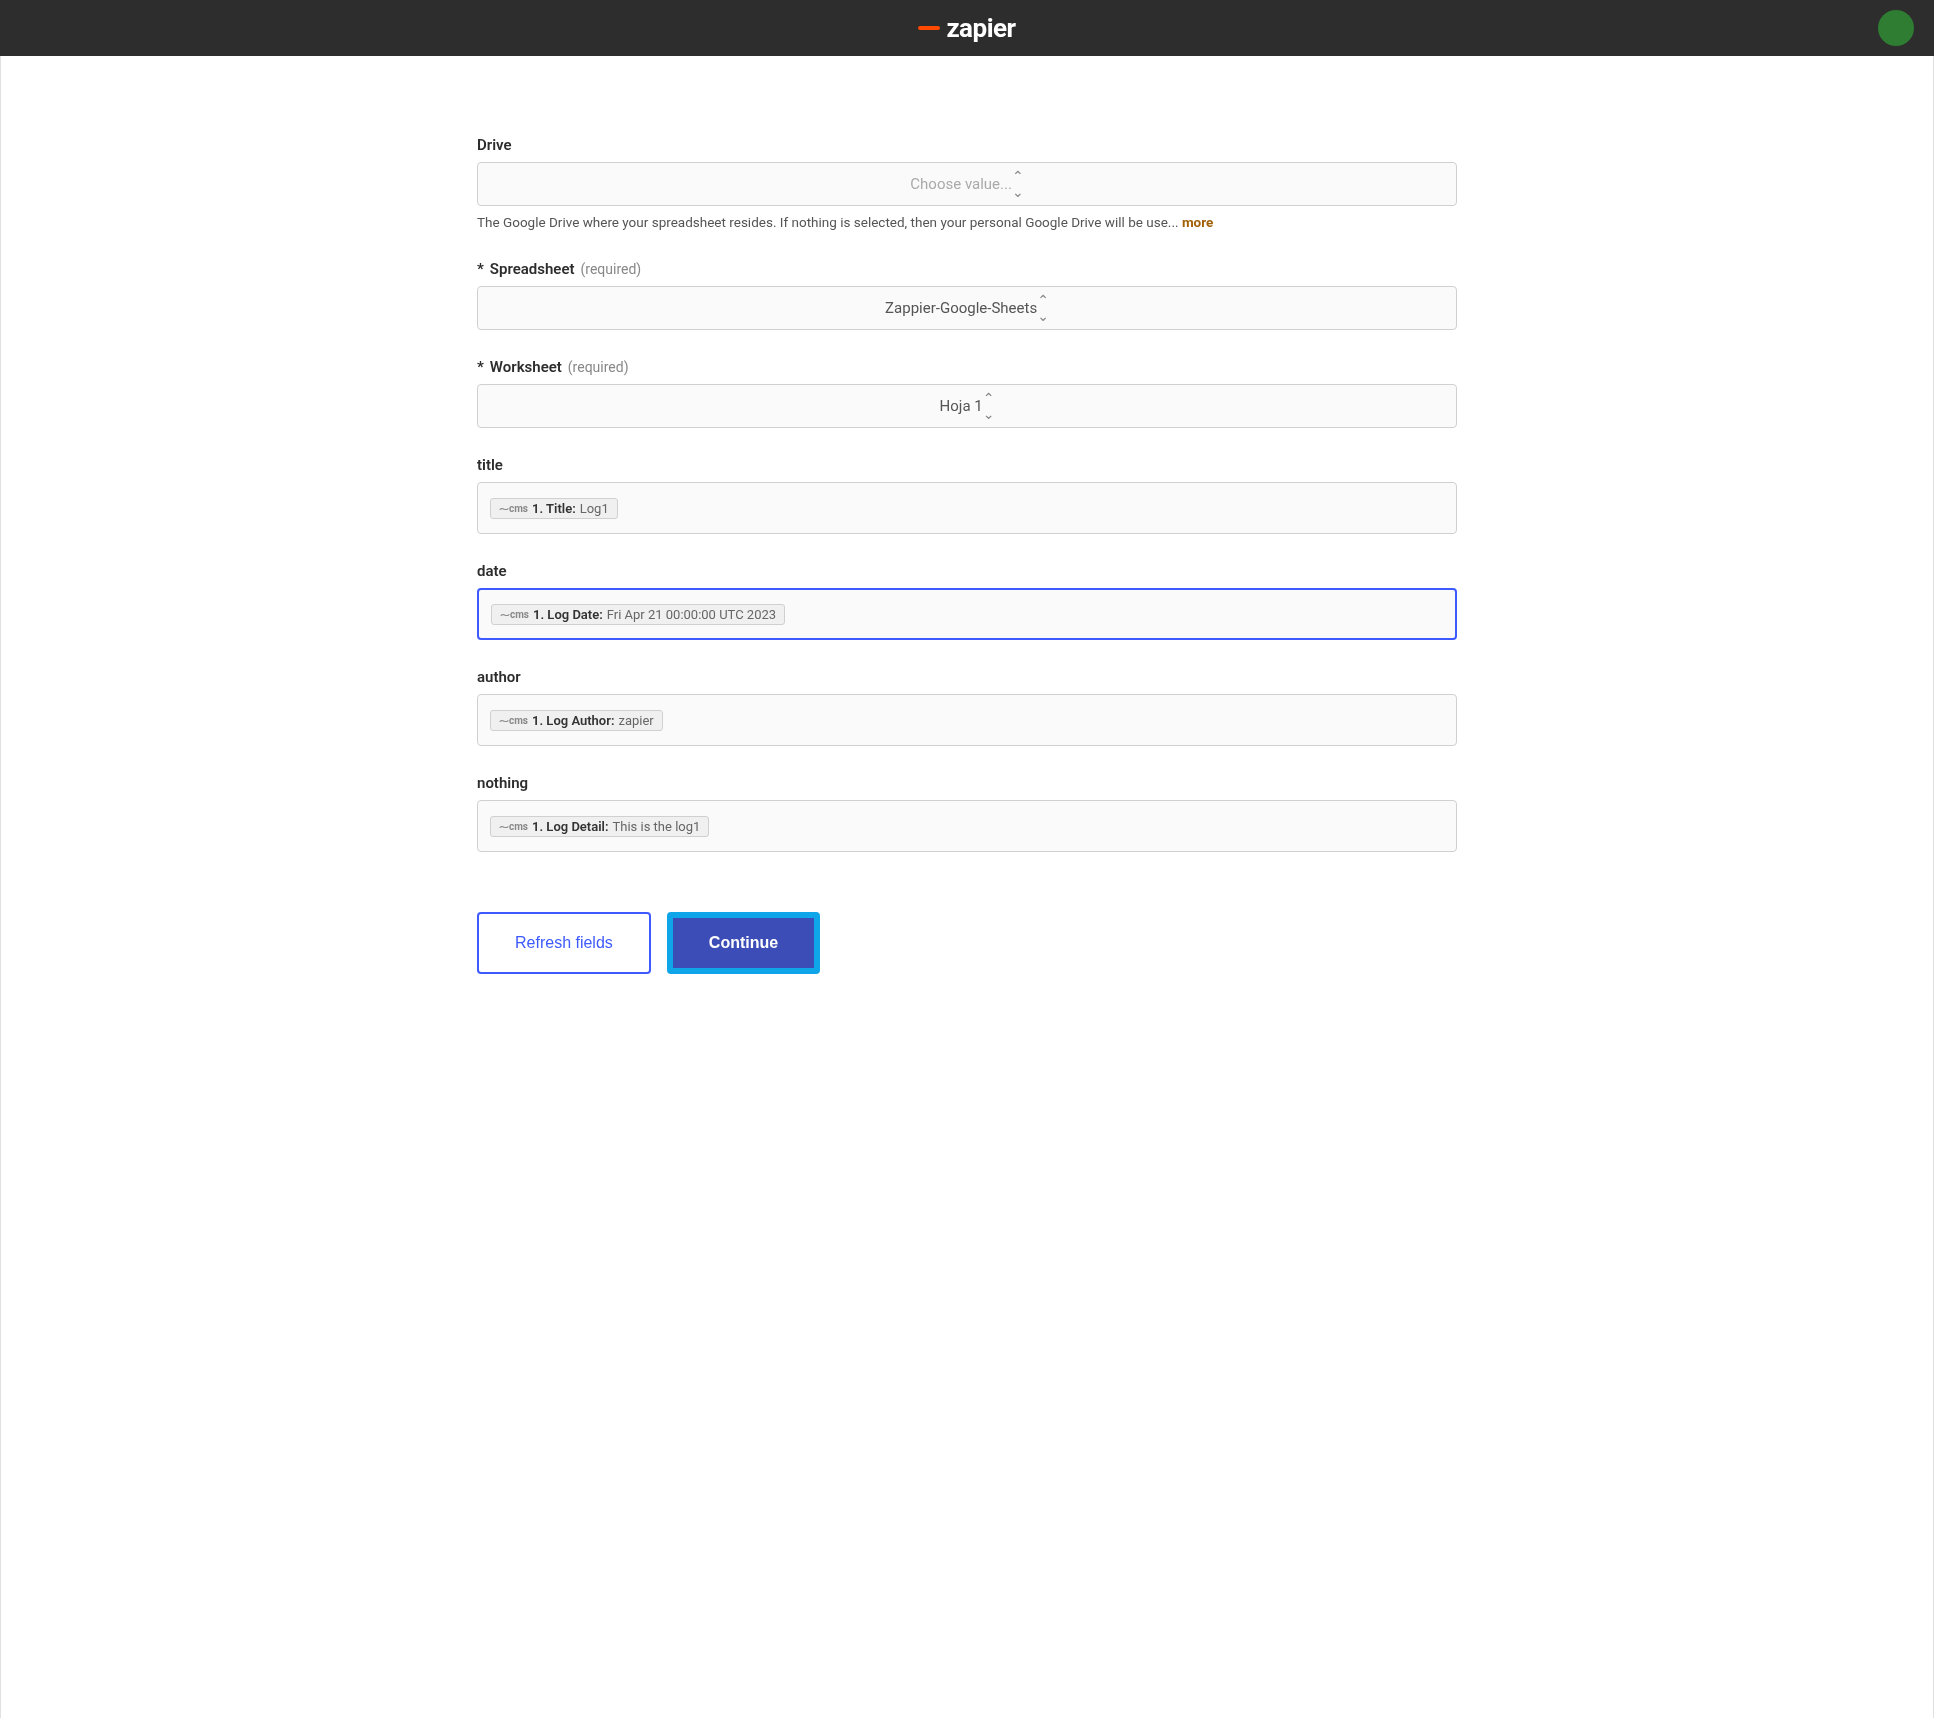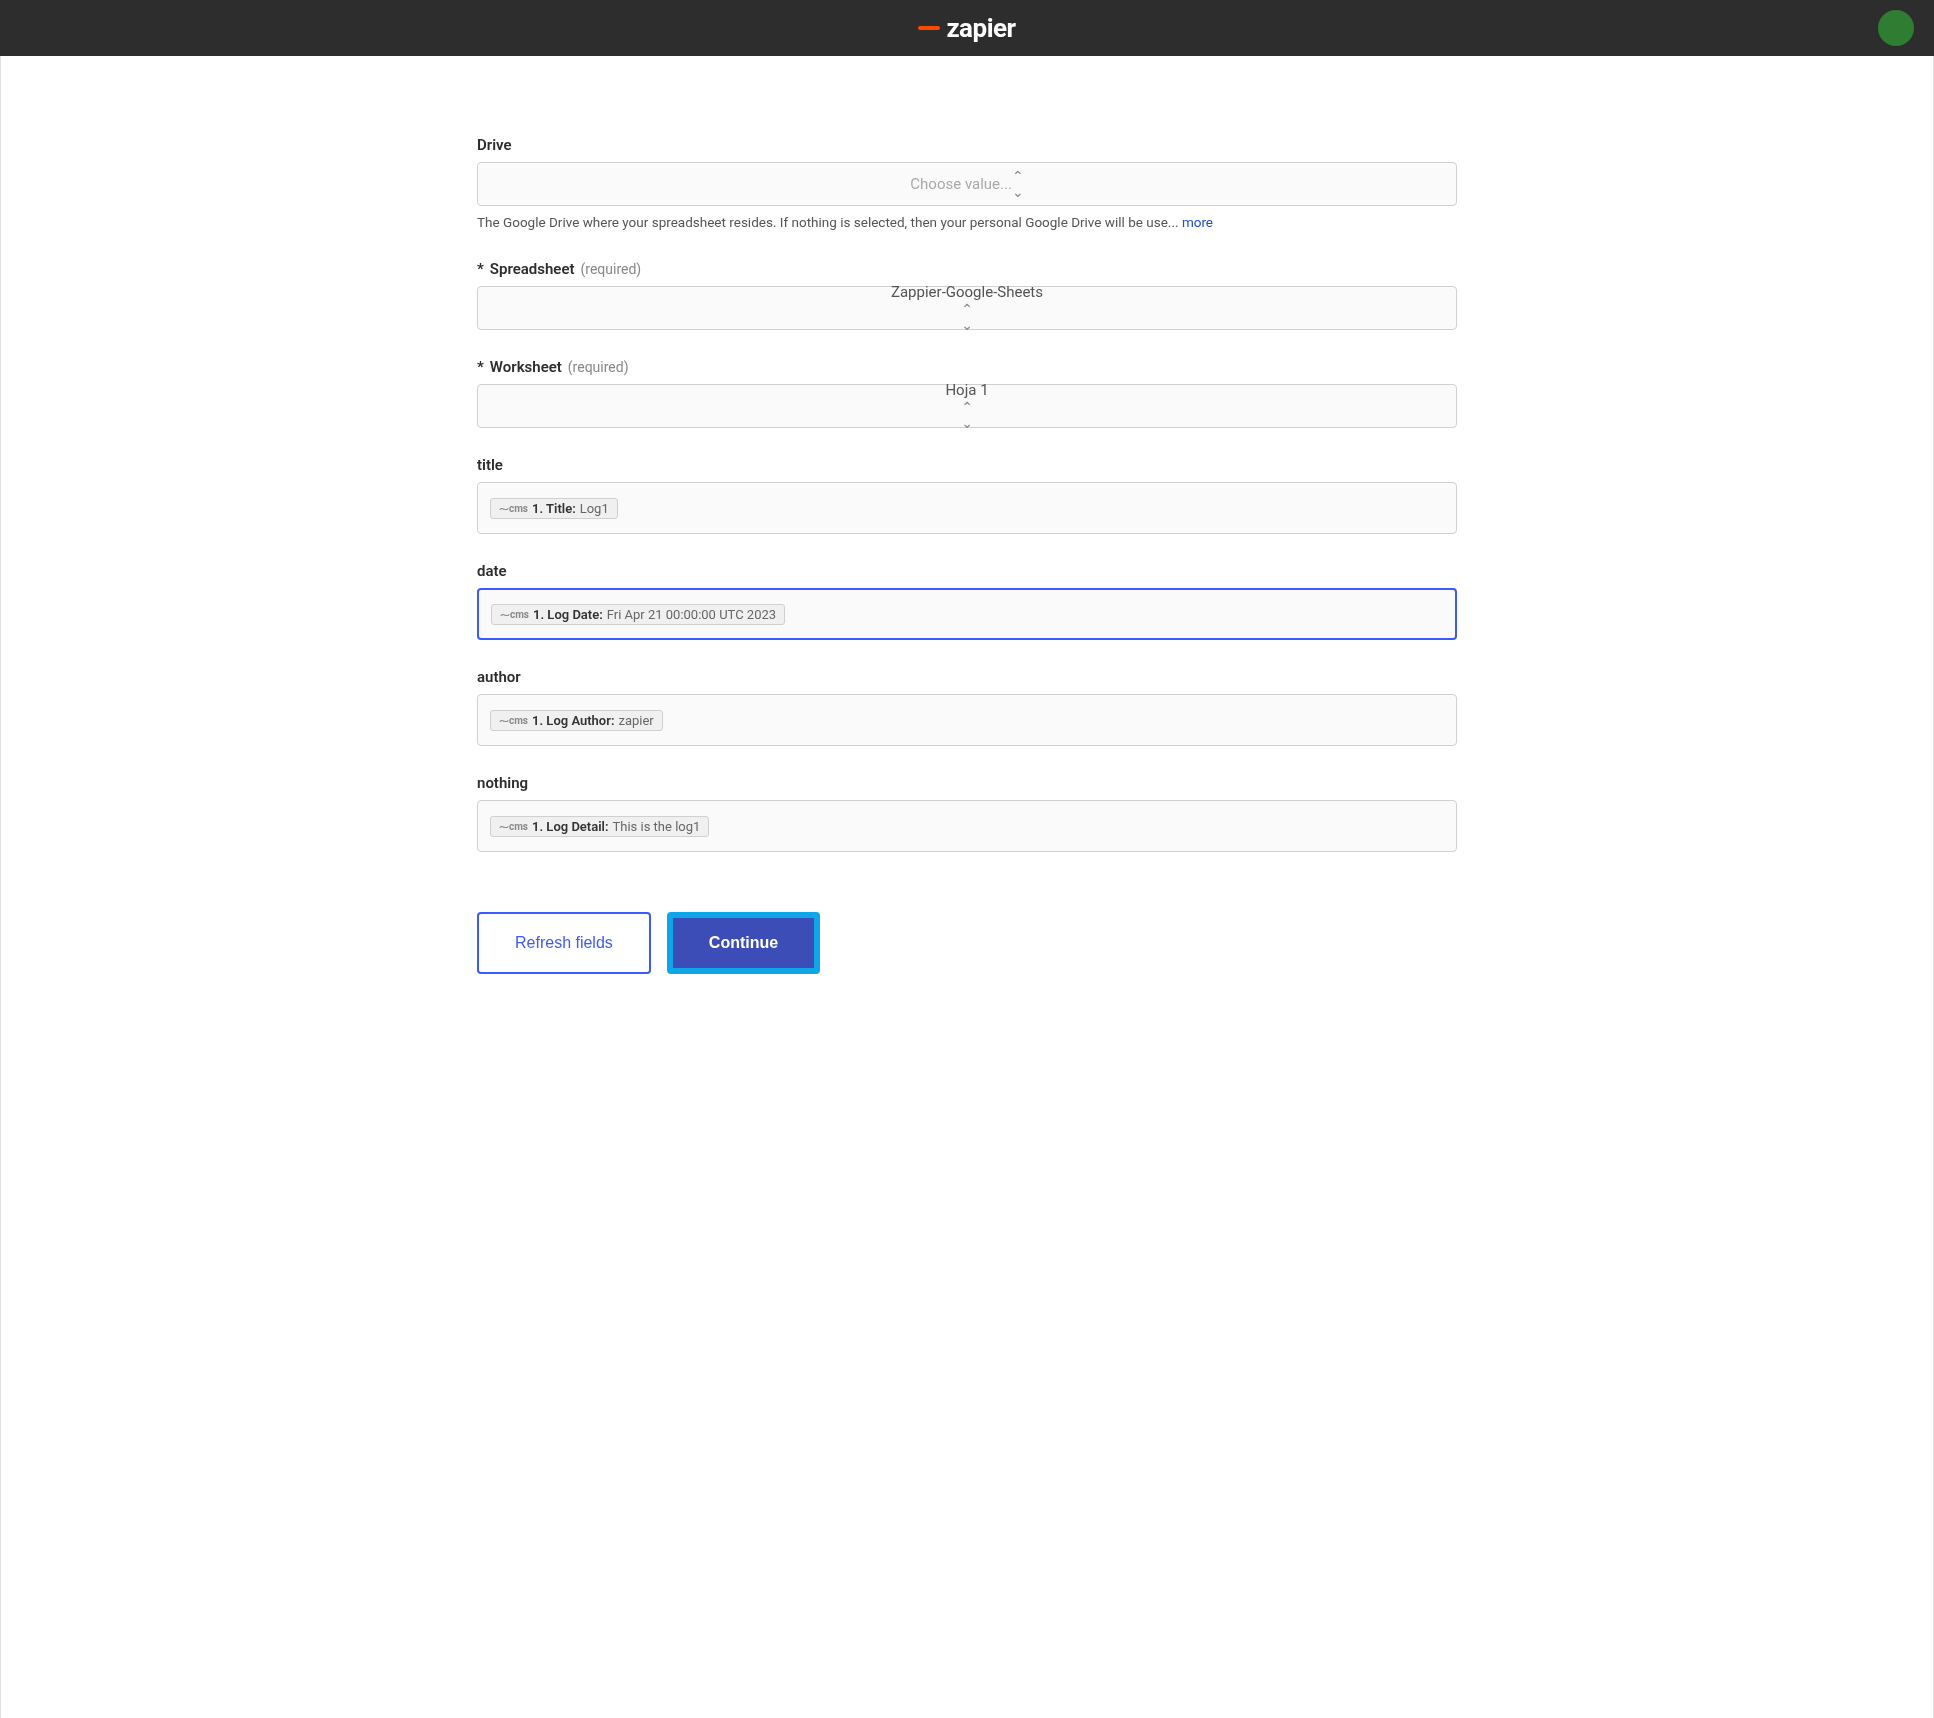--- a/index.html
+++ b/index.html
@@ -101,39 +101,38 @@
       display: flex;
       align-items: center;
       justify-content: center;
       cursor: pointer;
       font-size: 15px;
       color: #aaa;
     }
 
     .select-input.has-value {
       color: #555;
-      flex-direction: column;
     }
 
     .chevron-up-down {
       font-size: 14px;
       color: #888;
     }
 
     .help-text {
       font-size: 13.5px;
       color: #555;
       margin-top: 6px;
       line-height: 1.5;
     }
 
     .help-text .more-link {
-      color: #1d4ed8;
+      color: #a16207;
       text-decoration: none;
-      font-weight: 400;
+      font-weight: 700;
     }
 
     
     .tag-input {
       width: 100%;
       min-height: 52px;
       border: 1px solid #d0d0d0;
       border-radius: 4px;
       background: #fafafa;
       padding: 8px 12px;

